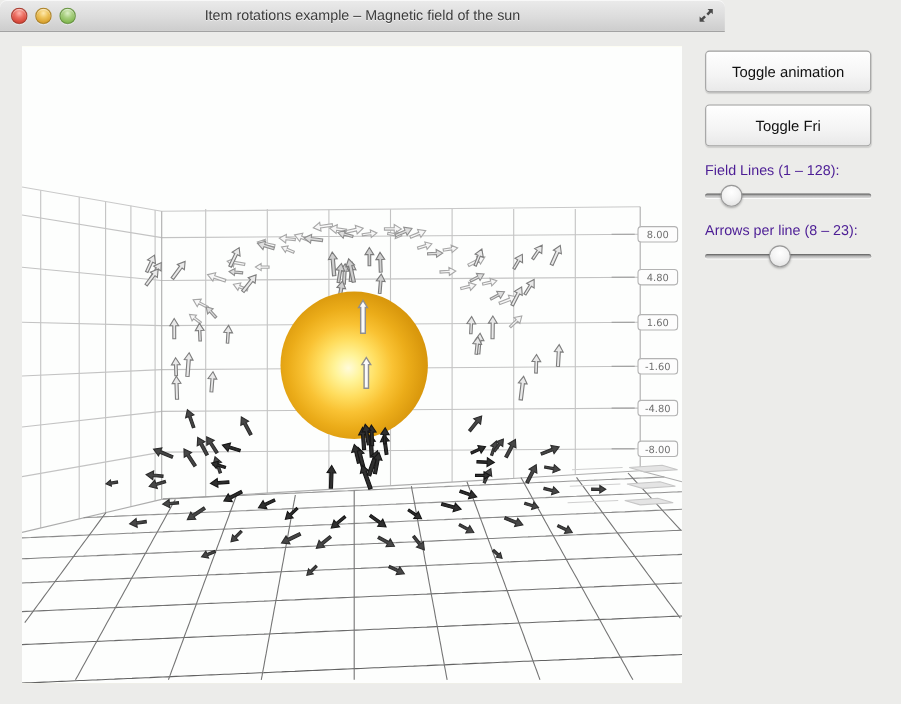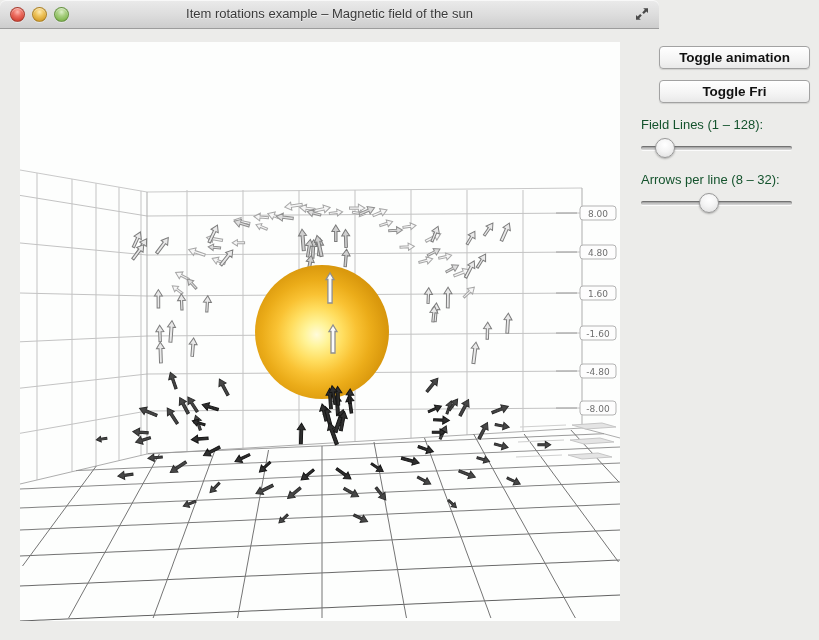--- a/index.html
+++ b/index.html
@@ -15,28 +15,28 @@
   .light.yellow{background:radial-gradient(circle at 50% 30%,#ffeab0 0%,#eec45c 38%,#dba533 72%,#c3912a 100%);border:1px solid rgba(135,100,25,.55);}
   .light.green{background:radial-gradient(circle at 50% 30%,#ddf0c8 0%,#a8cf80 38%,#87bb56 72%,#74a847 100%);border:1px solid rgba(75,115,45,.55);}
   .win-title{position:absolute;left:90px;right:90px;top:0;height:28px;line-height:28px;
     text-align:center;font-size:13px;color:#3b3b3b;text-shadow:0 1px 0 rgba(255,255,255,.6);
     white-space:nowrap;overflow:hidden;}
   .fs-icon{position:absolute;right:9px;top:6px;width:16px;height:16px;cursor:pointer;}
   
   .viewport{position:absolute;left:20px;top:42px;width:600px;height:579px;background:#fef9c3;}
   .viewport svg{display:block;}
   .panel{position:absolute;left:629px;top:42px;width:190px;height:579px;}
-  .btn{display:block;width:151px;height:23px;margin:4px 0 0 30px;
+  .btn{display:block;width:151px;height:38px;margin:4px 0 0 12px;
     border:1px solid #a2a2a2;border-radius:4px;
     background:linear-gradient(#ffffff,#f4f4f4 60%,#e9e9e9);
     box-shadow:0 1px 1px rgba(0,0,0,.12), inset 0 1px 0 rgba(255,255,255,.9);
-    font-family:"Liberation Sans",sans-serif;font-size:13.5px;color:#111;cursor:pointer;font-weight:bold;}
+    font-family:"Liberation Sans",sans-serif;font-size:13.5px;color:#111;cursor:pointer;}
   .btn.first{margin-top:4px;}
   .btn.second{margin-top:11px;}
-  .ctl-label{margin:14px 0 0 12px;font-size:13px;color:#14532d;}
+  .ctl-label{margin:14px 0 0 12px;font-size:13px;color:#4c1d95;}
   .slider{position:relative;width:151px;height:20px;margin:6px 0 0 12px;cursor:pointer;}
   .slider .track{position:absolute;left:0;right:0;top:8px;height:4px;border-radius:2px;
     background:linear-gradient(#8e8e8e,#bdbdbd 55%,#dadada);
     box-shadow:inset 0 1px 1px rgba(0,0,0,.28), 0 1px 0 rgba(255,255,255,.8);}
   .slider .knob{position:absolute;top:0;width:20px;height:20px;border-radius:50%;
     border:1px solid #989898;box-sizing:border-box;
     background:radial-gradient(circle at 50% 32%,#ffffff 0%,#f4f4f4 45%,#dcdcdc 100%);
     box-shadow:0 1px 2px rgba(0,0,0,.28);}
 </style>
 </head>
@@ -322,20 +322,20 @@
   </div>
 
   <div class="panel">
     <button class="btn first">Toggle animation</button>
     <button class="btn second">Toggle Fri</button>
     <div class="ctl-label">Field Lines (1 – 128):</div>
     <div class="slider">
       <div class="track"></div>
       <div class="knob" style="left: calc(11% - 2.2px);"></div>
     </div>
-    <div class="ctl-label">Arrows per line (8 – 32):</div>
+    <div class="ctl-label">Arrows per line (8 – 23):</div>
     <div class="slider">
       <div class="track"></div>
       <div class="knob" style="left: calc(44% - 8.8px);"></div>
     </div>
   </div>
 
 </div>
 
 </body></html>

